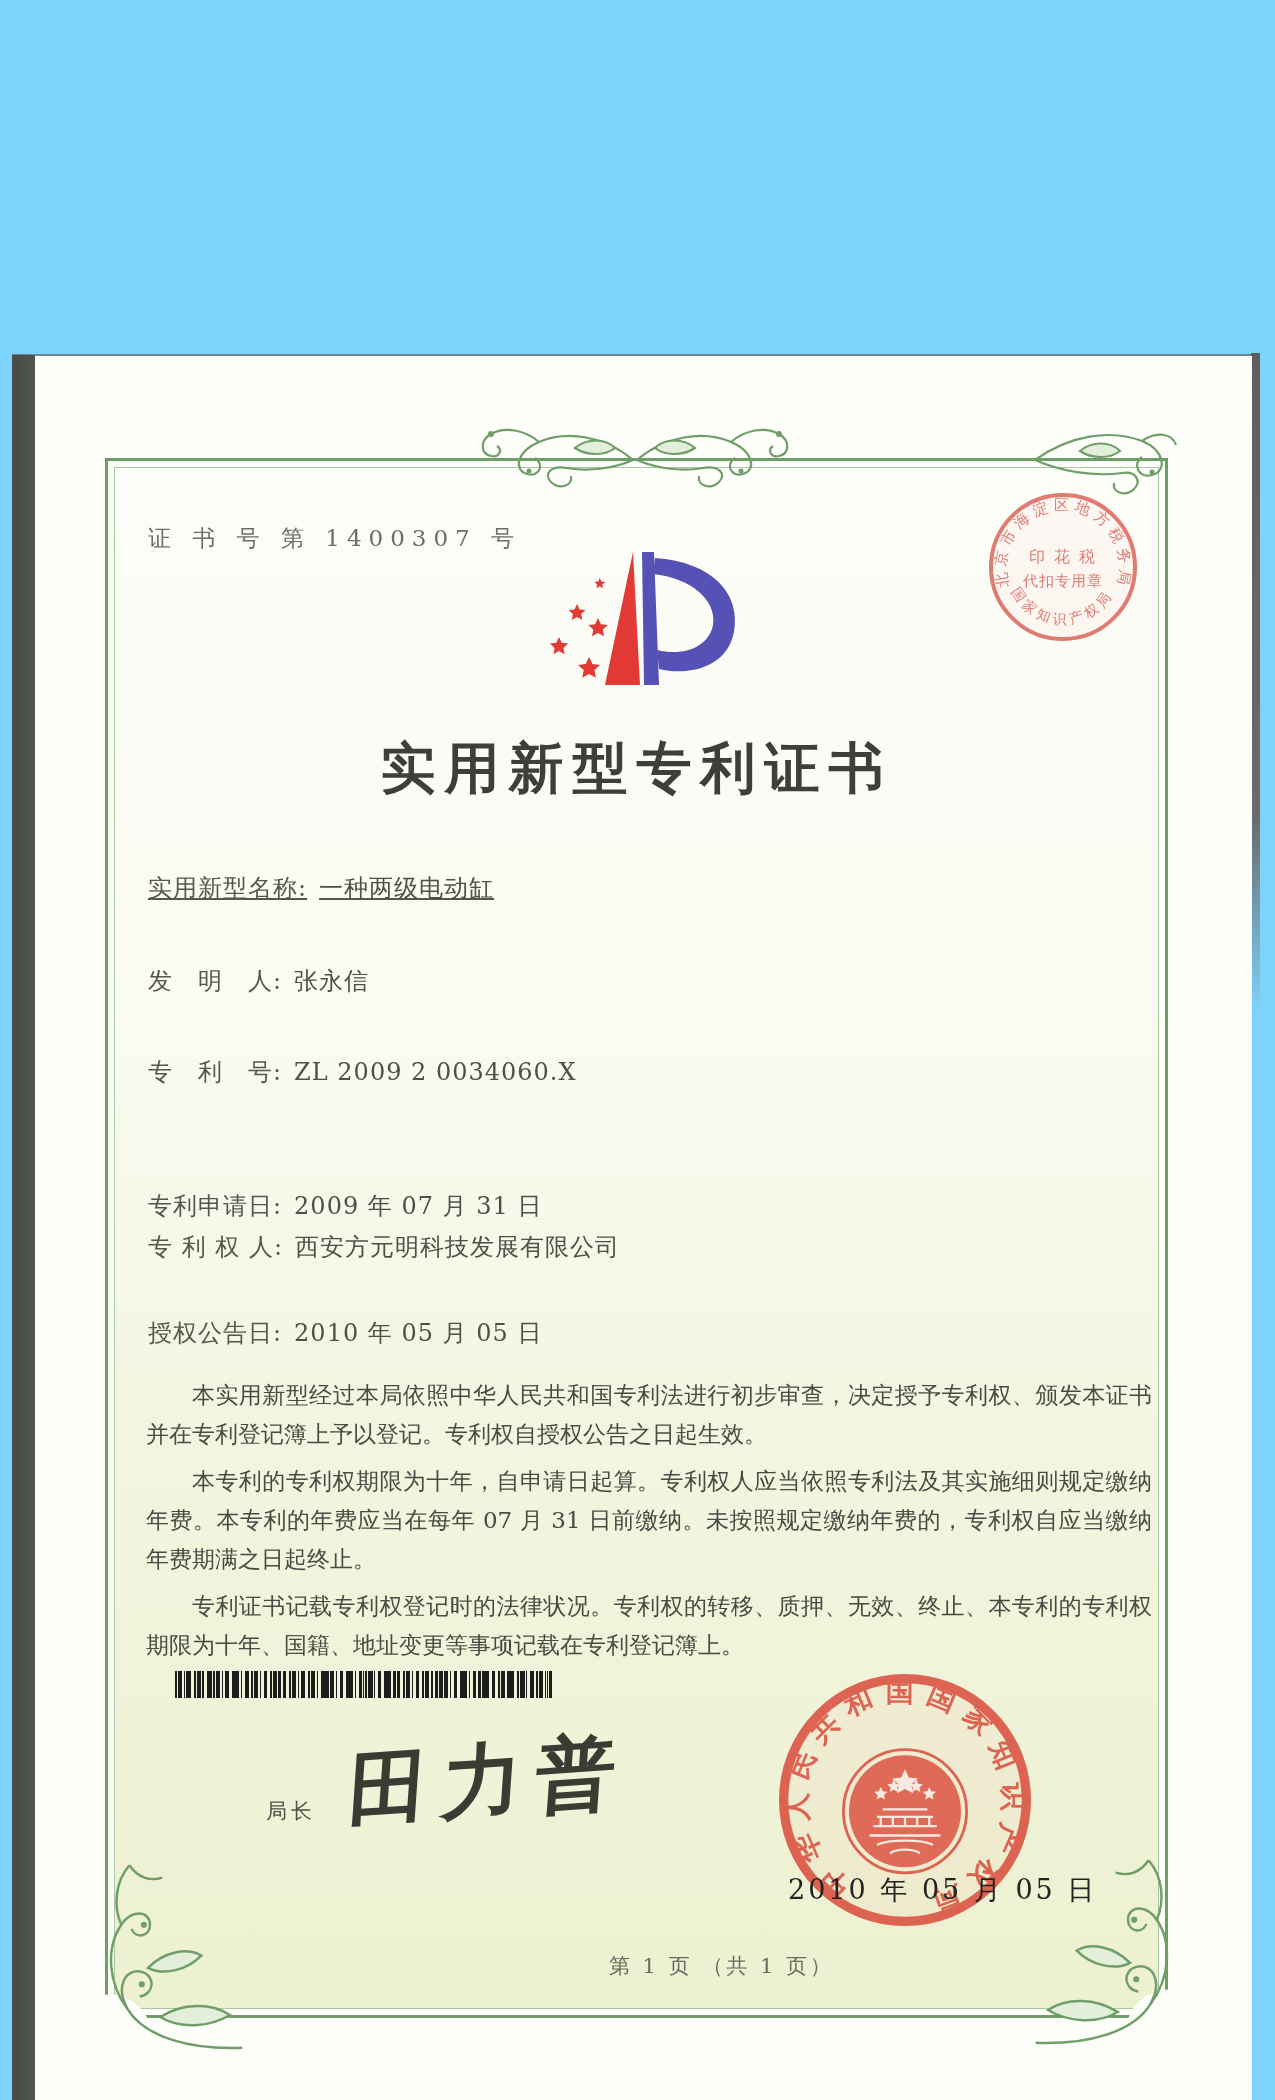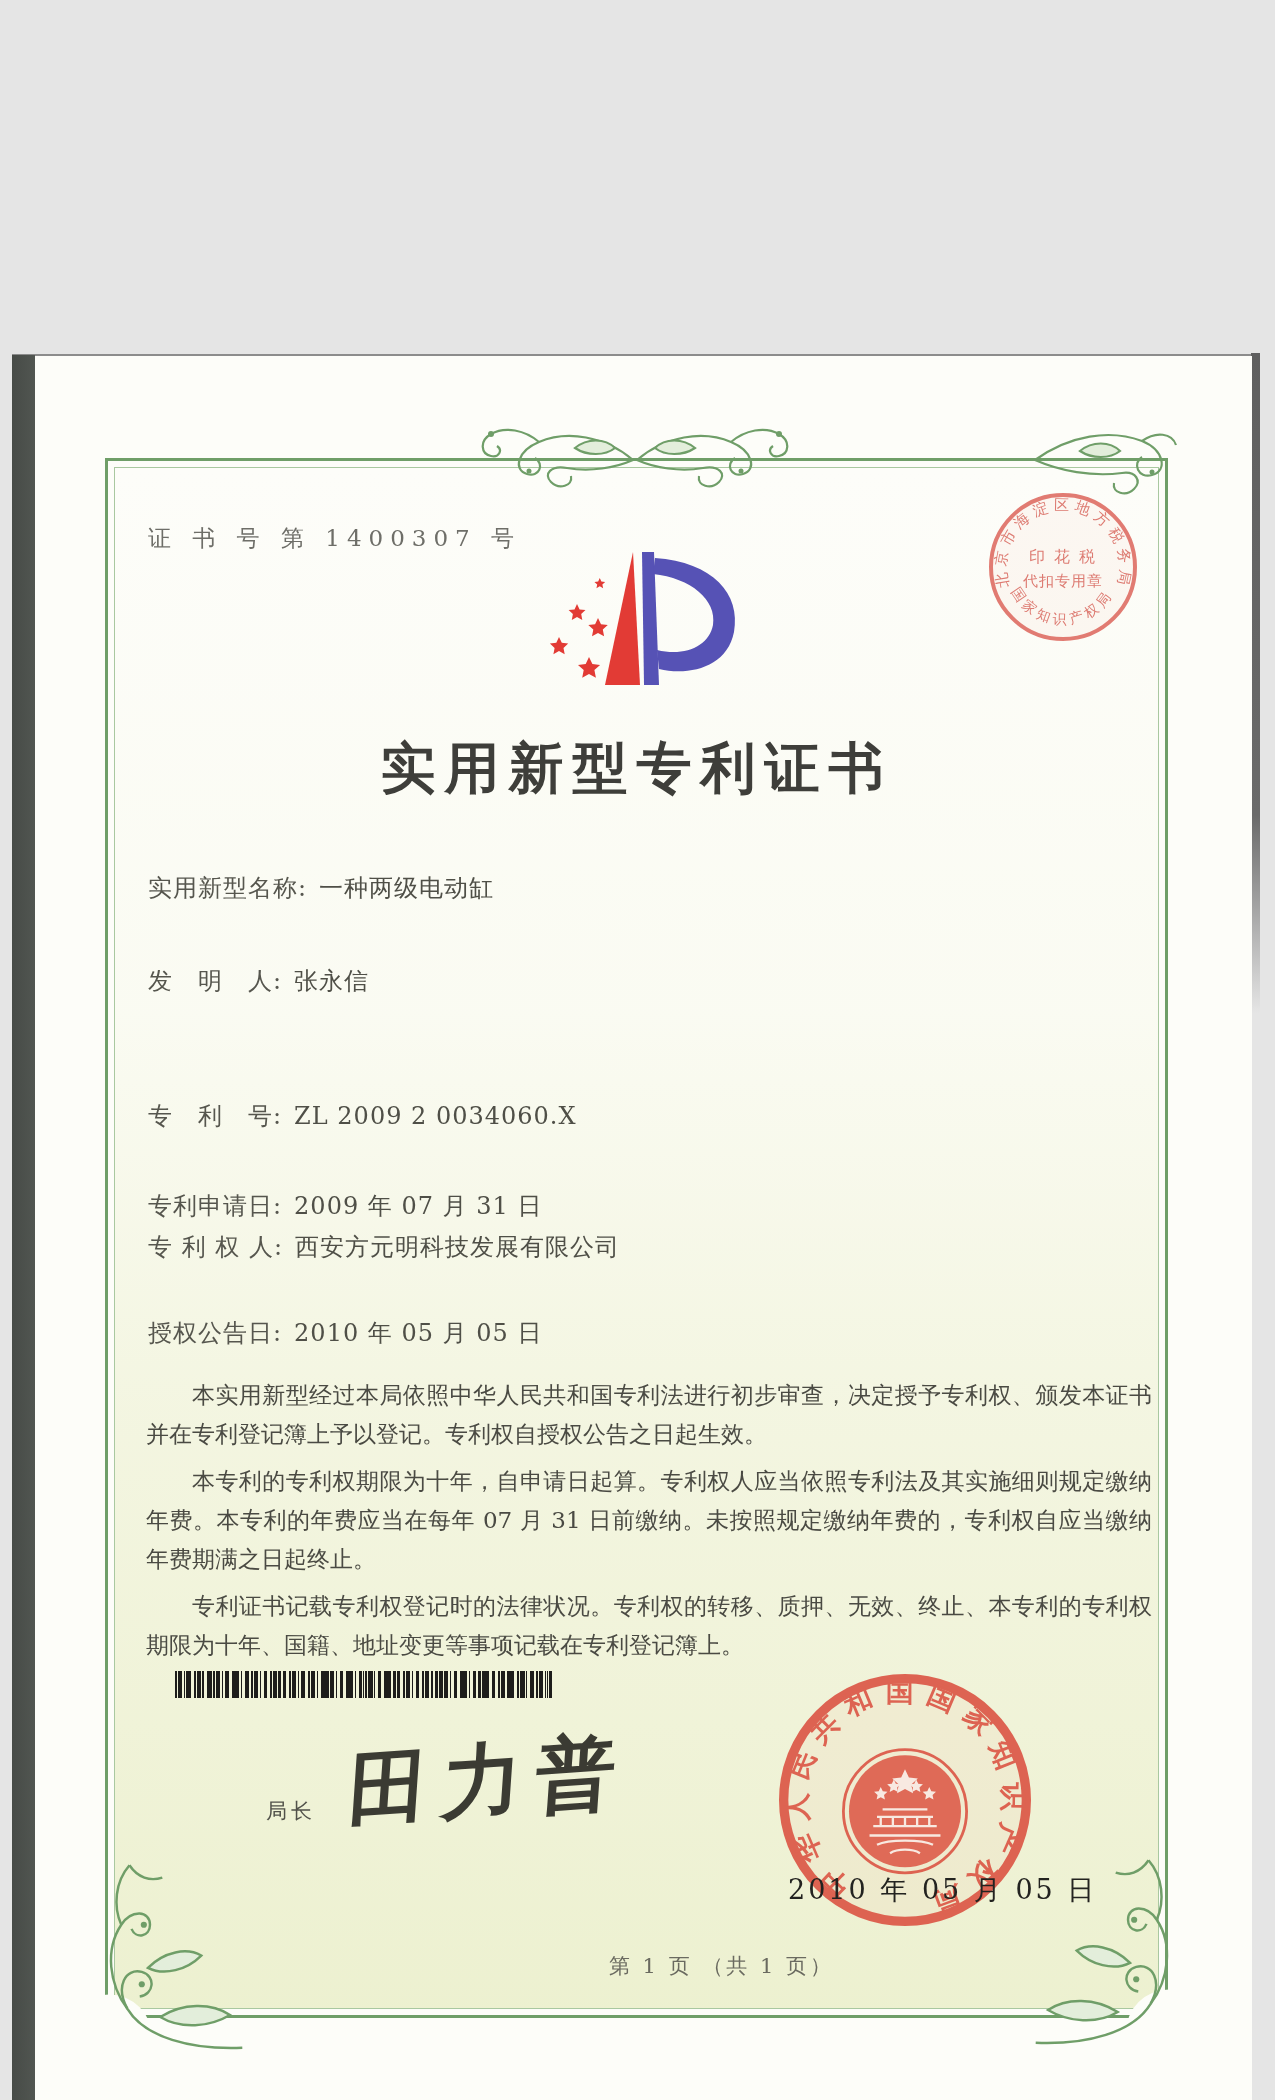--- a/index.html
+++ b/index.html
@@ -1,16 +1,16 @@
 <!DOCTYPE html>
 <html><head>
 <meta charset="utf-8">
 <style>
   html,body{margin:0;padding:0;background:#ffffff;}
-  .stage{position:relative;width:1275px;height:2100px;background:#e5e5e5;overflow:hidden;
+  .stage{position:relative;width:1275px;height:2100px;background:#7dd3fc;overflow:hidden;
          font-family:"DejaVu Serif", serif;}
   .abs{position:absolute;}
 
   
   .scan-top-line{left:12px;top:354px;width:1244px;height:2px;background:#6d6d6d;opacity:.75;}
   .scan-spine{left:12px;top:355px;width:46px;height:1745px;background:linear-gradient(90deg,#474b47,#555a55 70%,#6a6e6a);
               clip-path:polygon(0 0,50% 0,100% 100%,0 100%);}
   .scan-right-edge{left:1251px;top:353px;width:9px;height:660px;
               background:linear-gradient(180deg,#5f5f5f 0%,#6a6a6a 70%,rgba(120,120,120,0));}
   .paper{left:35px;top:356px;width:1217px;height:1744px;background:#fdfdf9;}
@@ -24,21 +24,21 @@
   .ornament{color:#6f9e68;}
 
   
   .cert-no{left:148px;top:523px;font-size:23px;letter-spacing:7px;color:#6e6e68;}
   .title{left:105px;top:732px;width:1063px;text-align:center;font-size:55px;font-weight:700;
          letter-spacing:9px;color:#3e3e3a;}
 
   
   .field{left:148px;font-size:24px;color:#56564e;letter-spacing:1px;white-space:nowrap;}
   .field .v{margin-left:12px;color:#4f4f47;}
-  .f0{top:872px;} .f1{top:965px;} .f2{top:1056px;margin-top:44px;} .f3{top:1142px;margin-top:48px;} .f4{top:1231px;} .f5{top:1317px;}
+  .f0{top:872px;text-decoration:underline;} .f1{top:965px;} .f2{top:1056px;} .f3{top:1142px;margin-top:48px;} .f4{top:1231px;} .f5{top:1317px;}
 
   
   .body-text{left:146px;top:1376px;width:1014px;color:#4a4a43;font-size:23px;line-height:39px;text-align:justify;}
   .body-text p{margin:0 8px 8px 0;text-indent:2em;}
 
   .barcode{left:175px;top:1671px;width:378px;height:27px;
     background:
       repeating-linear-gradient(90deg,#1d1d1b 0 2px,rgba(0,0,0,0) 2px 3px,#1d1d1b 3px 7px,rgba(0,0,0,0) 7px 9px,
         #1d1d1b 9px 10px,rgba(0,0,0,0) 10px 13px,#1d1d1b 13px 16px,rgba(0,0,0,0) 16px 19px),
       repeating-linear-gradient(90deg,rgba(0,0,0,0) 0 4px,#1d1d1b 4px 5px,rgba(0,0,0,0) 5px 11px,

